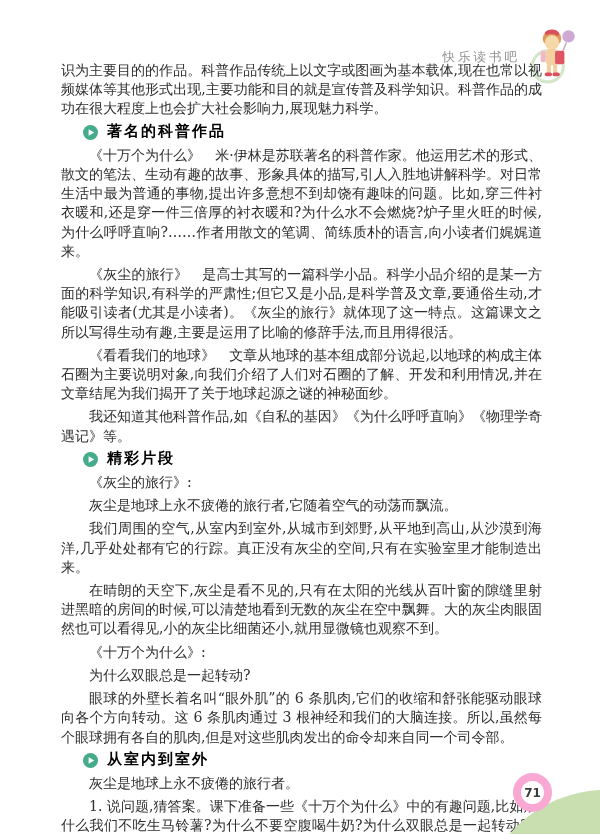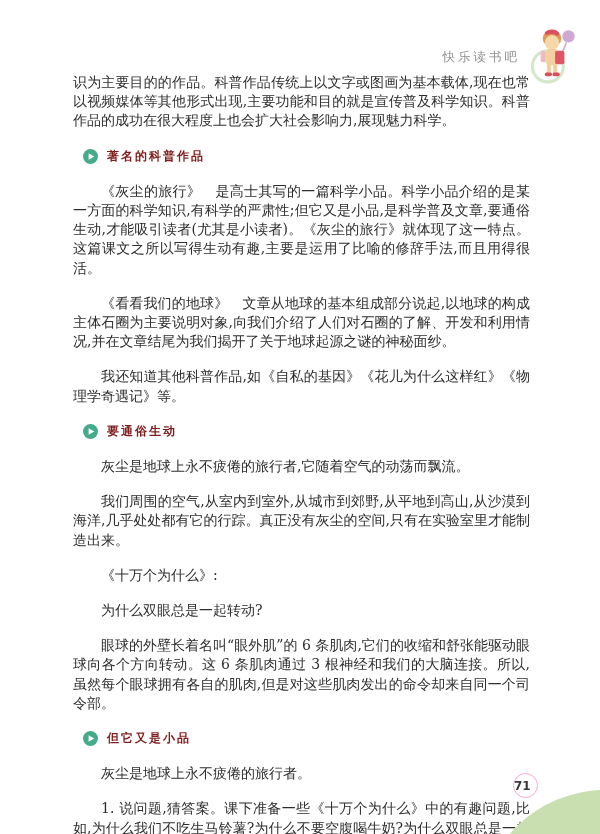--- a/index.html
+++ b/index.html
@@ -32,64 +32,65 @@
   
   .content {
     position: absolute;
     left: 57px;
     top: 57px;
     width: 489px;
     font-size: 14px;
     line-height: 19.2px;
     text-align: justify;
   }
-  .content p { margin: 16px; text-indent: 2em; }
+  .content p { margin: 4px; text-indent: 2em; }
   .content p.no-indent { text-indent: 0; }
   .section-heading {
     display: flex;
     align-items: center;
     margin: 3px 0 3px 26px;
   }
   .play-icon {
     width: 15px;
     height: 15px;
     flex: 0 0 15px;
     margin-right: 9px;
     display: inline-block;
   }
   .play-icon svg { display: block; width: 15px; height: 15px; }
   .heading-text {
-    font-family: Liberation Serif, serif;
+    font-family: Liberation Mono, monospace;
     font-weight: bold;
-    font-size: 12px;
+    font-size: 15px;
     letter-spacing: 2px;
-    color: #7f1d1d;
+    color: #000000;
   }
   
   .corner-circle {
     position: absolute;
     left: 480px;
     top: 790px;
     width: 250px;
     height: 250px;
     border-radius: 50%;
     background: #cadfb0;
     z-index: 1;
   }
   .page-number {
     position: absolute;
     left: 513px;
     top: 773px;
     width: 23px;
     height: 23px;
     border-radius: 50%;
     background: #ffffff;
-    border: 1px solid #f9a8d4;
+    border: 8px solid #f9a8d4;
     display: flex;
     align-items: center;
+    justify-content: center;
     font-family: "DejaVu Sans", "Liberation Sans", sans-serif;
     font-weight: bold;
     font-size: 12px;
     color: #3a3a3a;
     z-index: 2;
   }
 </style>
 </head>
 <body>
 
@@ -119,47 +120,50 @@
 
     <div class="section-heading">
       <span class="play-icon">
         <svg viewBox="0 0 16 16">
             <circle cx="8" cy="8" r="8" fill="#45ab8a"></circle>
             <path d="M6 4.5 L12 8 L6 11.5 Z" fill="#ffffff"></path>
           </svg>
       </span>
       <span class="heading-text">著名的科普作品</span>
     </div>
+    <p>《十万个为什么》　米·伊林是苏联著名的科普作家。他运用艺术的形式、散文的笔法、生动有趣的故事、形象具体的描写,引人入胜地讲解科学。对日常生活中最为普通的事物,提出许多意想不到却饶有趣味的问题。比如,穿三件衬衣暖和,还是穿一件三倍厚的衬衣暖和?为什么水不会燃烧?炉子里火旺的时候,为什么呼呼直响?……作者用散文的笔调、简练质朴的语言,向小读者们娓娓道来。</p>
     <p>《灰尘的旅行》　是高士其写的一篇科学小品。科学小品介绍的是某一方面的科学知识,有科学的严肃性;但它又是小品,是科学普及文章,要通俗生动,才能吸引读者(尤其是小读者)。《灰尘的旅行》就体现了这一特点。这篇课文之所以写得生动有趣,主要是运用了比喻的修辞手法,而且用得很活。</p>
     <p>《看看我们的地球》　文章从地球的基本组成部分说起,以地球的构成主体石圈为主要说明对象,向我们介绍了人们对石圈的了解、开发和利用情况,并在文章结尾为我们揭开了关于地球起源之谜的神秘面纱。</p>
-    <p>我还知道其他科普作品,如《自私的基因》《花儿为什么这样红》《物理学奇遇记》等。</p>
+    <p>我还知道其他科普作品,如《自私的基因》《为什么呼呼直响》《物理学奇遇记》等。</p>
 
     <div class="section-heading">
       <span class="play-icon">
         <svg viewBox="0 0 16 16">
             <circle cx="8" cy="8" r="8" fill="#45ab8a"></circle>
             <path d="M6 4.5 L12 8 L6 11.5 Z" fill="#ffffff"></path>
           </svg>
       </span>
-      <span class="heading-text">要通俗生动</span>
+      <span class="heading-text">精彩片段</span>
     </div>
+    <p>《灰尘的旅行》:</p>
     <p>灰尘是地球上永不疲倦的旅行者,它随着空气的动荡而飘流。</p>
     <p>我们周围的空气,从室内到室外,从城市到郊野,从平地到高山,从沙漠到海洋,几乎处处都有它的行踪。真正没有灰尘的空间,只有在实验室里才能制造出来。</p>
+    <p>在晴朗的天空下,灰尘是看不见的,只有在太阳的光线从百叶窗的隙缝里射进黑暗的房间的时候,可以清楚地看到无数的灰尘在空中飘舞。大的灰尘肉眼固然也可以看得见,小的灰尘比细菌还小,就用显微镜也观察不到。</p>
     <p>《十万个为什么》:</p>
     <p>为什么双眼总是一起转动?</p>
     <p>眼球的外壁长着名叫“眼外肌”的 6 条肌肉,它们的收缩和舒张能驱动眼球向各个方向转动。这 6 条肌肉通过 3 根神经和我们的大脑连接。所以,虽然每个眼球拥有各自的肌肉,但是对这些肌肉发出的命令却来自同一个司令部。</p>
 
     <div class="section-heading">
       <span class="play-icon">
         <svg viewBox="0 0 16 16">
             <circle cx="8" cy="8" r="8" fill="#45ab8a"></circle>
             <path d="M6 4.5 L12 8 L6 11.5 Z" fill="#ffffff"></path>
           </svg>
       </span>
-      <span class="heading-text">但它又是小品</span>
+      <span class="heading-text">从室内到室外</span>
     </div>
     <p>灰尘是地球上永不疲倦的旅行者。</p>
     <p>1. 说问题,猜答案。课下准备一些《十万个为什么》中的有趣问题,比如,为什么我们不吃生马铃薯?为什么不要空腹喝牛奶?为什么双眼总是一起转动?让其他同学说出答案。</p>
 
   </div>
 
   <div class="corner-circle"></div>
   <div class="page-number">
     <span>71</span>
   </div>

